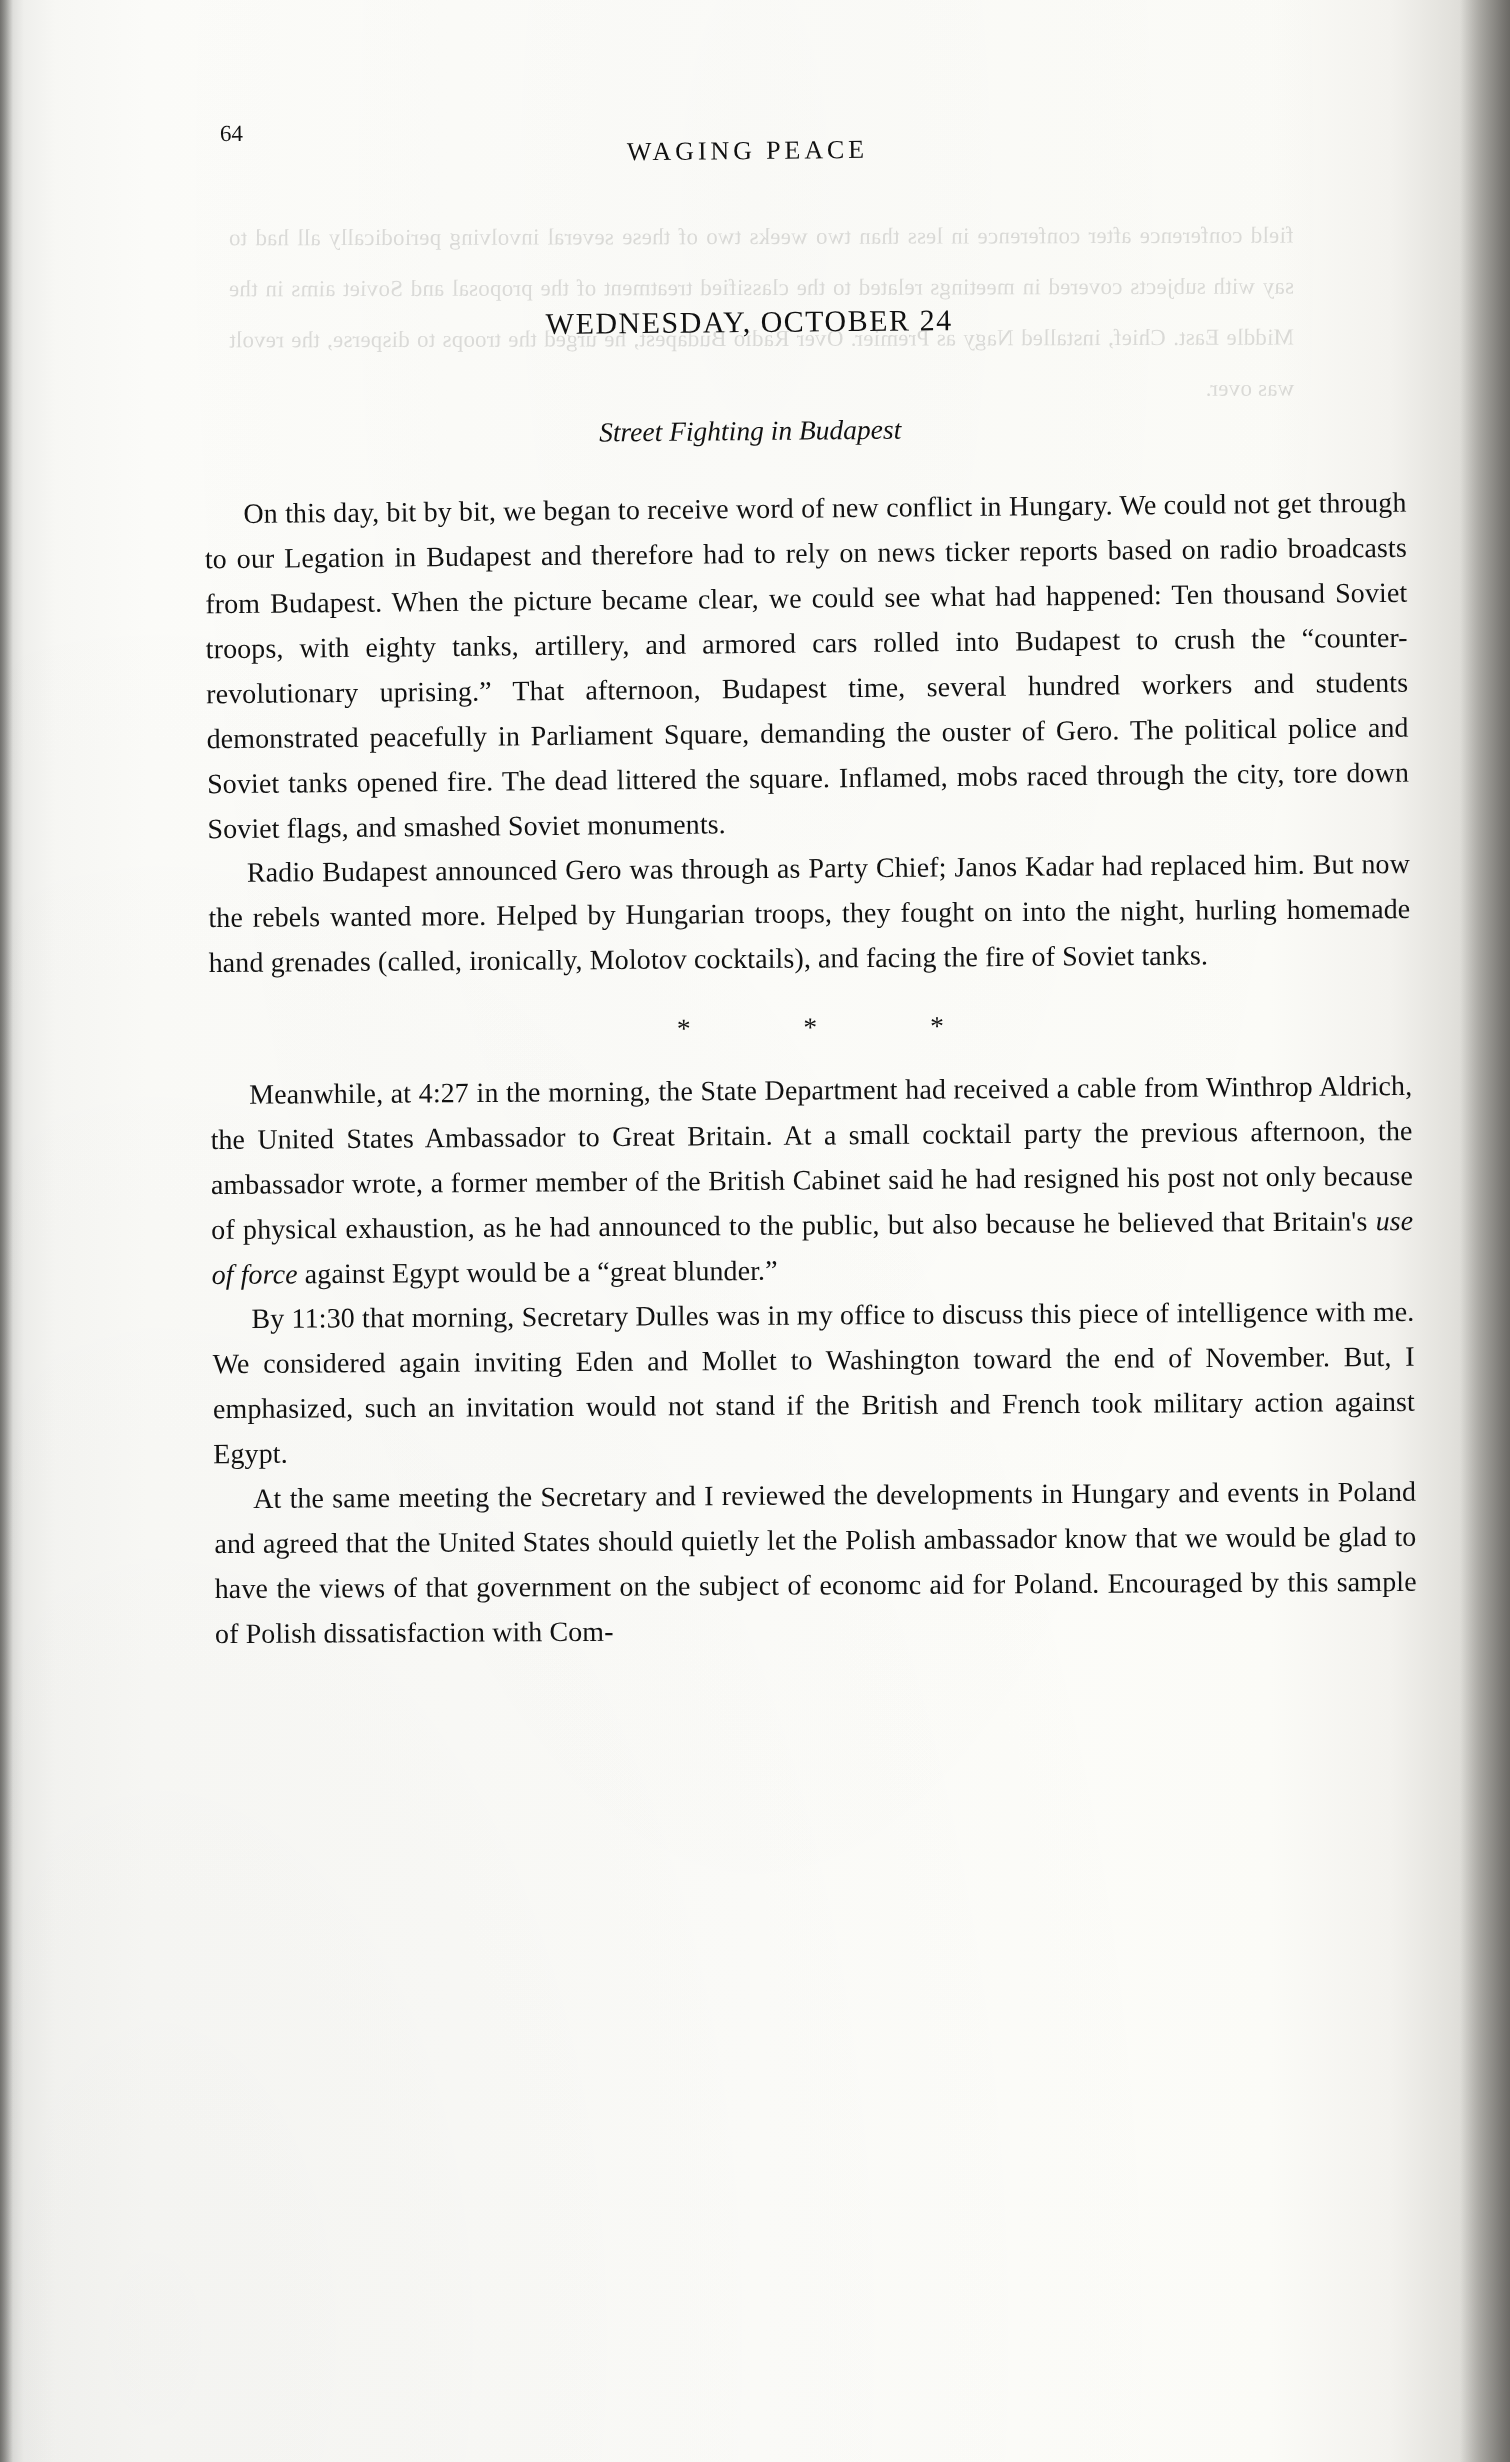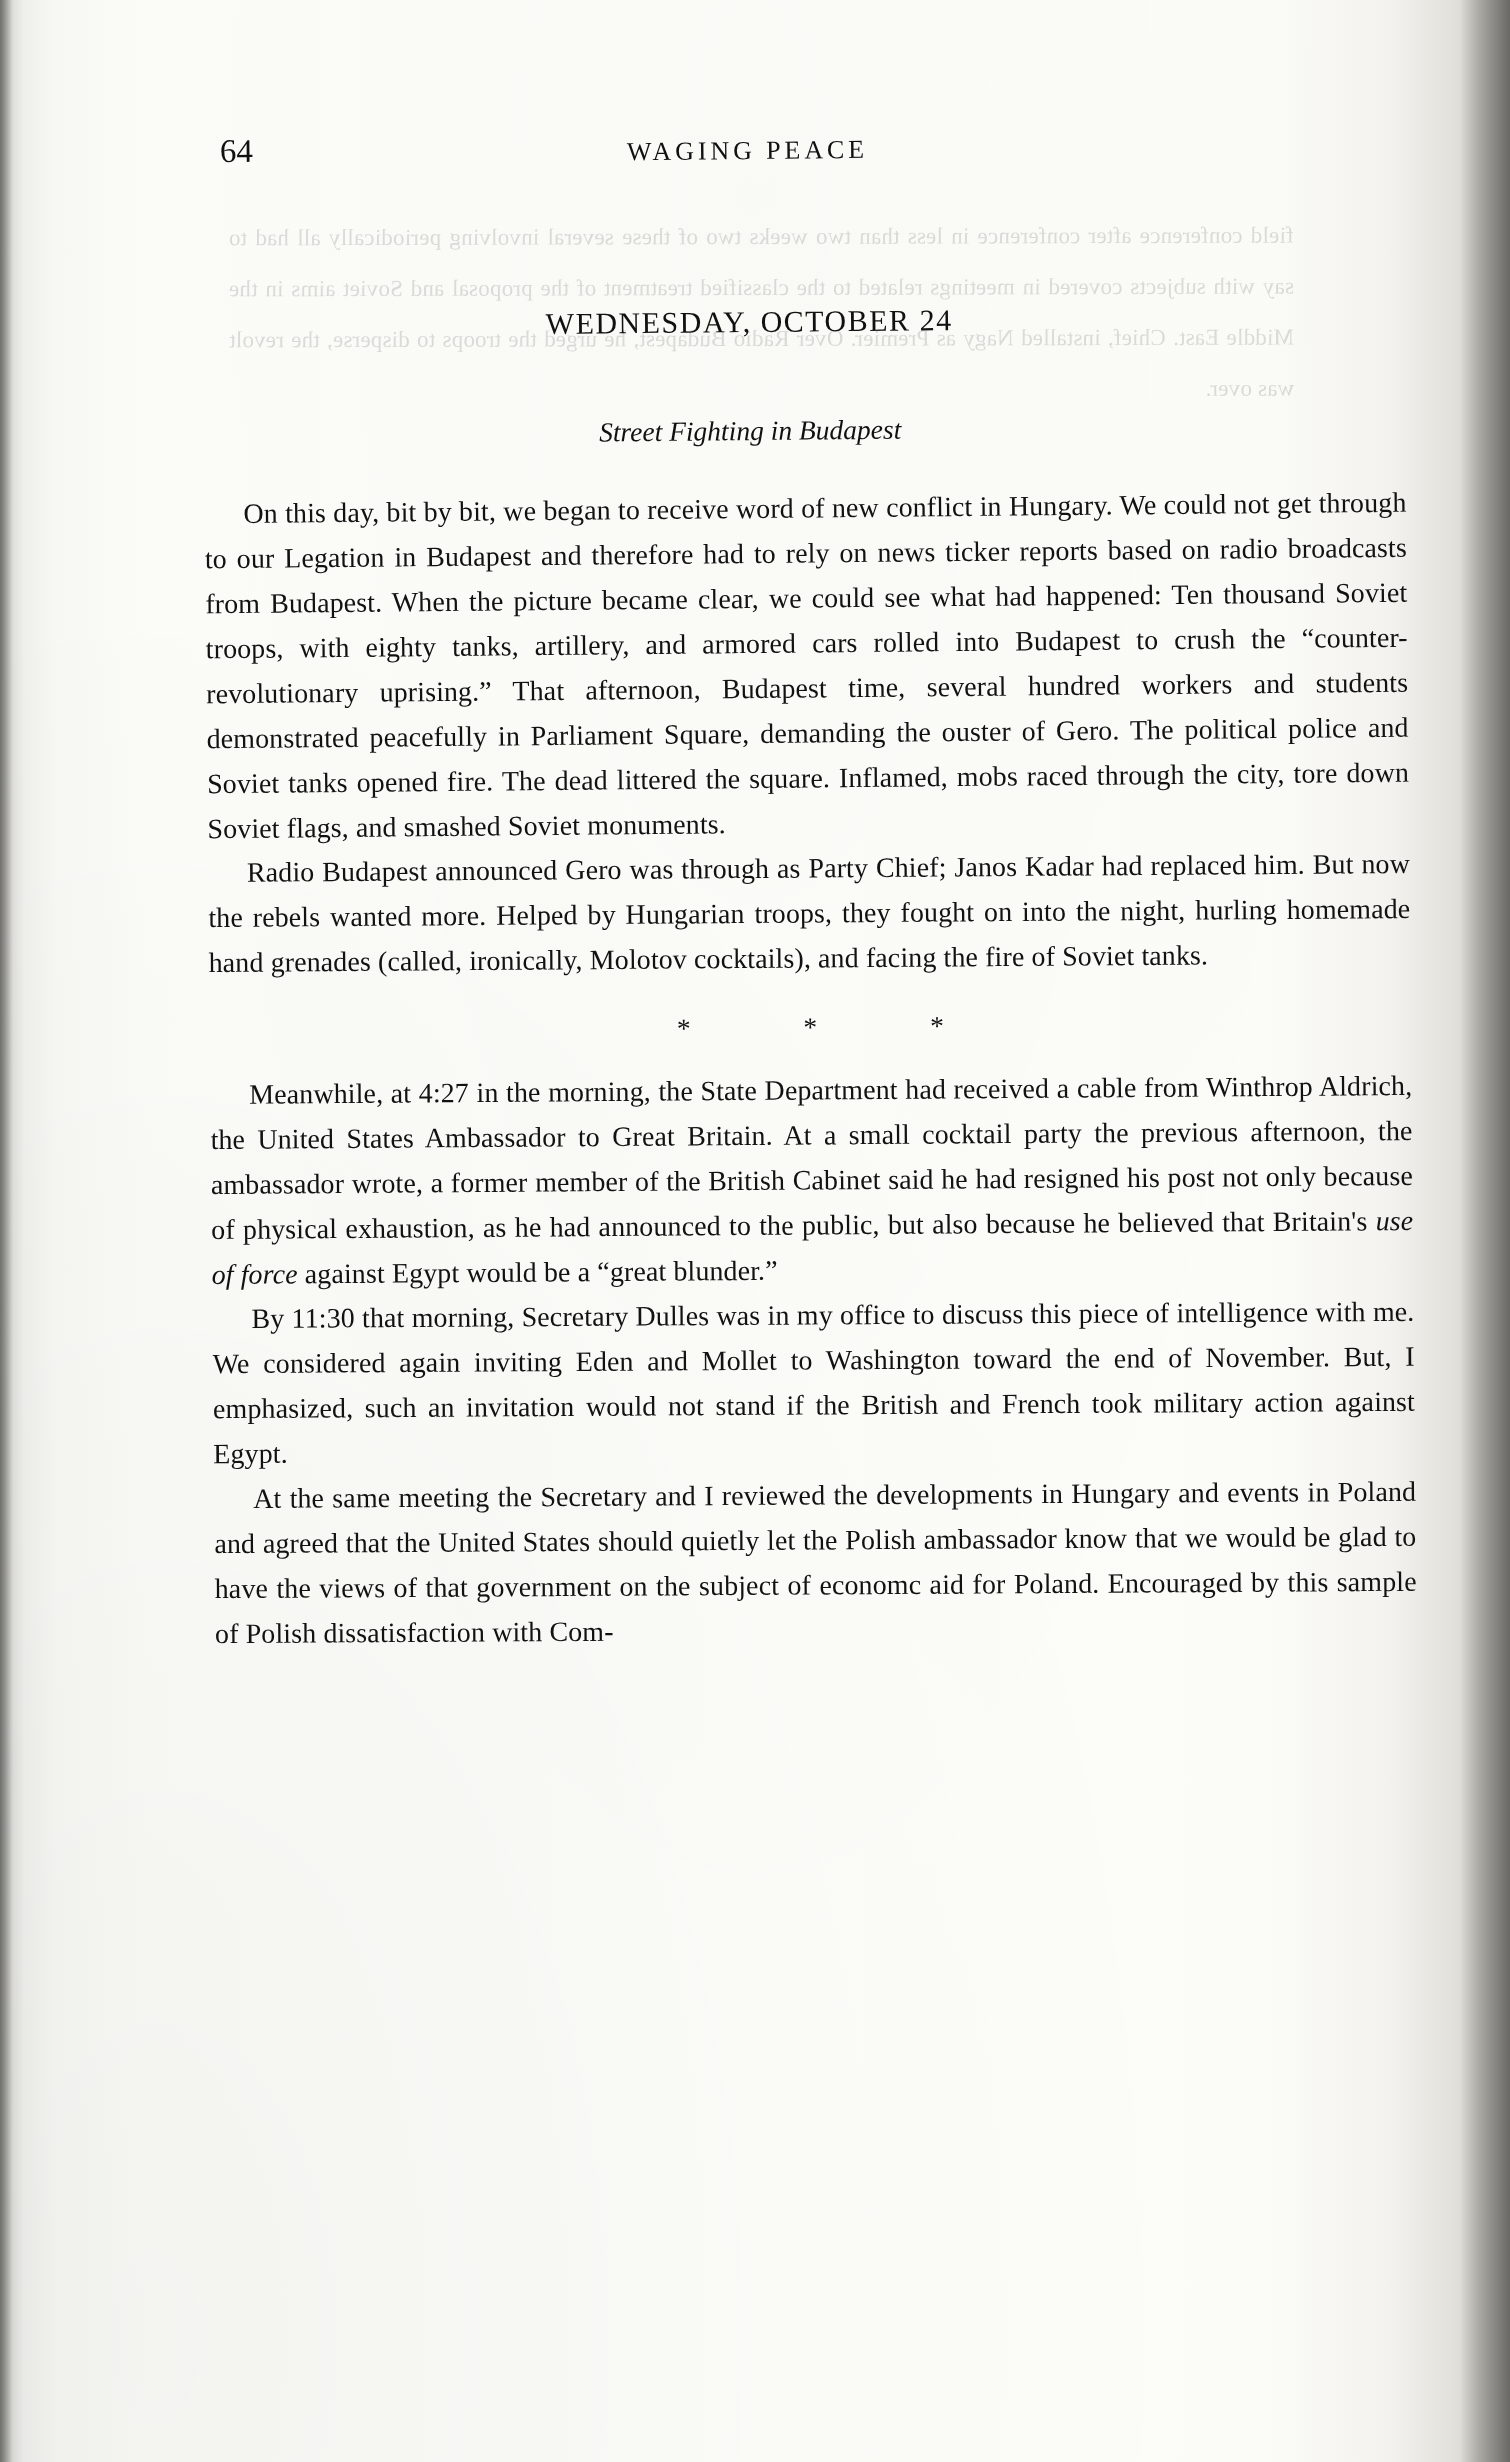--- a/index.html
+++ b/index.html
@@ -83,23 +83,23 @@
     top: 136px;
     left: 0;
     width: 1511px;
     text-align: center;
     font-size: 26px;
     letter-spacing: 3.9px;
     color: #111;
   }
   .folio {
     position: absolute;
-    top: 128px;
+    top: 116px;
     left: 228px;
-    font-size: 33px;
+    font-size: 23px;
     color: #111;
   }
 
   .day-title {
     position: absolute;
     top: 305px;
     left: 0;
     width: 1511px;
     text-align: center;
     font-size: 30px;

